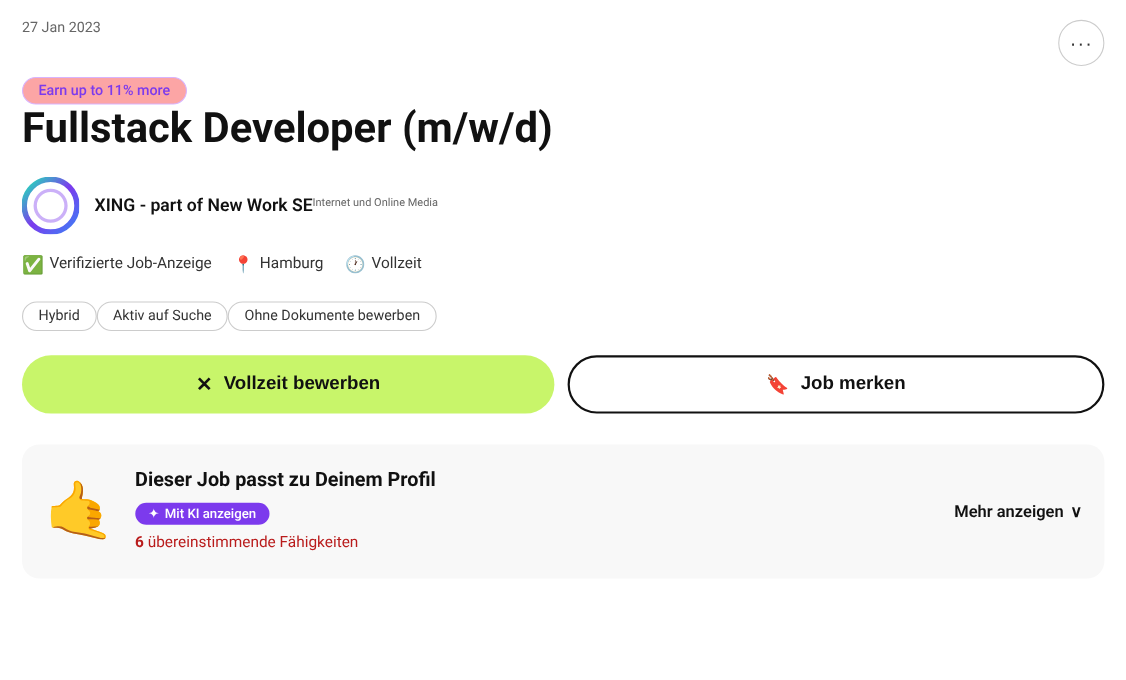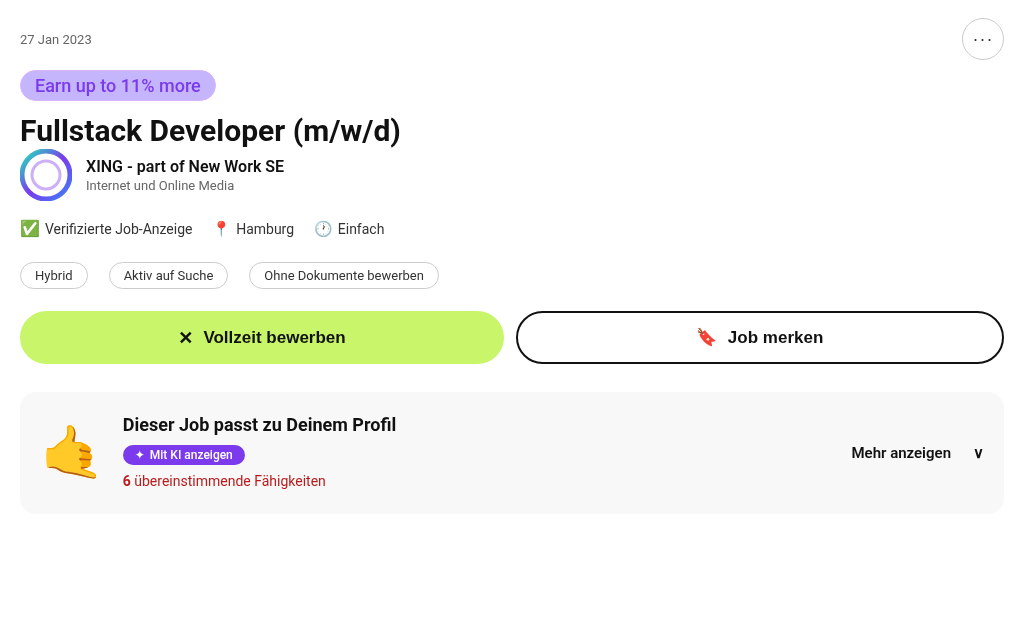--- a/index.html
+++ b/index.html
@@ -10,21 +10,20 @@
       max-width: 1024px;
       min-height: 618px;
       position: relative;
       padding: 0;
       overflow-x: hidden;
     }
 
     .top-bar {
       display: flex;
       justify-content: space-between;
-      align-items: center;
       padding: 18px 20px 10px 20px;
     }
 
     .date-text {
       font-size: 13px;
       color: #666;
     }
 
     .more-button {
       width: 42px;
@@ -40,57 +39,57 @@
       color: #333;
       letter-spacing: 1px;
     }
 
     .main-content {
       padding: 0 20px;
     }
 
     .earn-badge {
       display: inline-block;
-      background: #c4b5fd;
+      background: #fca5a5;
       color: #7c3aed;
       border-radius: 20px;
       padding: 4px 14px;
-      font-size: 18px;
+      font-size: 13px;
       font-weight: 500;
-      margin-bottom: 12px;
       border: 1px solid #d8b4fe;
     }
 
     .job-title {
-      font-size: 30px;
+      font-size: 38px;
       font-weight: 700;
       color: #111;
+      margin-bottom: 20px;
       line-height: 1.2;
     }
 
     .company-row {
       display: flex;
       align-items: center;
       gap: 14px;
       margin-bottom: 18px;
     }
 
     .company-info {
       display: flex;
-      flex-direction: column;
+      flex-direction: row;
     }
 
     .company-name {
       font-size: 16px;
       font-weight: 600;
       color: #111;
     }
 
     .company-industry {
-      font-size: 13px;
+      font-size: 10px;
       color: #666;
       margin-top: 2px;
     }
 
     .job-meta {
       display: flex;
       align-items: center;
       gap: 20px;
       margin-bottom: 16px;
       flex-wrap: wrap;
@@ -109,21 +108,21 @@
       font-size: 16px;
     }
 
     .meta-item .icon {
       font-size: 15px;
       color: #555;
     }
 
     .tags-row {
       display: flex;
-      gap: 21px;
+      gap: 0;
       flex-wrap: wrap;
       margin-bottom: 22px;
       margin-top: 24px;
     }
 
     .tag {
       border: 1px solid #ccc;
       border-radius: 20px;
       padding: 5px 14px;
       font-size: 13px;
@@ -227,21 +226,21 @@
       margin-bottom: 3px;
     }
 
     .match-stat strong {
       font-weight: 700;
     }
 
     .mehr-anzeigen {
       display: flex;
       align-items: center;
-      gap: 22px;
+      gap: 6px;
       font-size: 15px;
       font-weight: 600;
       color: #111;
       cursor: pointer;
       white-space: nowrap;
       margin-left: auto;
       align-self: center;
       flex-shrink: 0;
     }
 
@@ -294,21 +293,21 @@
     <div class="meta-item">
       <span class="verified-icon">✅</span>
       <span>Verifizierte Job-Anzeige</span>
     </div>
     <div class="meta-item">
       <span class="icon">📍</span>
       <span>Hamburg</span>
     </div>
     <div class="meta-item">
       <span class="icon">🕐</span>
-      <span>Einfach</span>
+      <span>Vollzeit</span>
     </div>
   </div>
 
   
   <div class="tags-row">
     <span class="tag">Hybrid</span>
     <span class="tag">Aktiv auf Suche</span>
     <span class="tag">Ohne Dokumente bewerben</span>
   </div>
 

